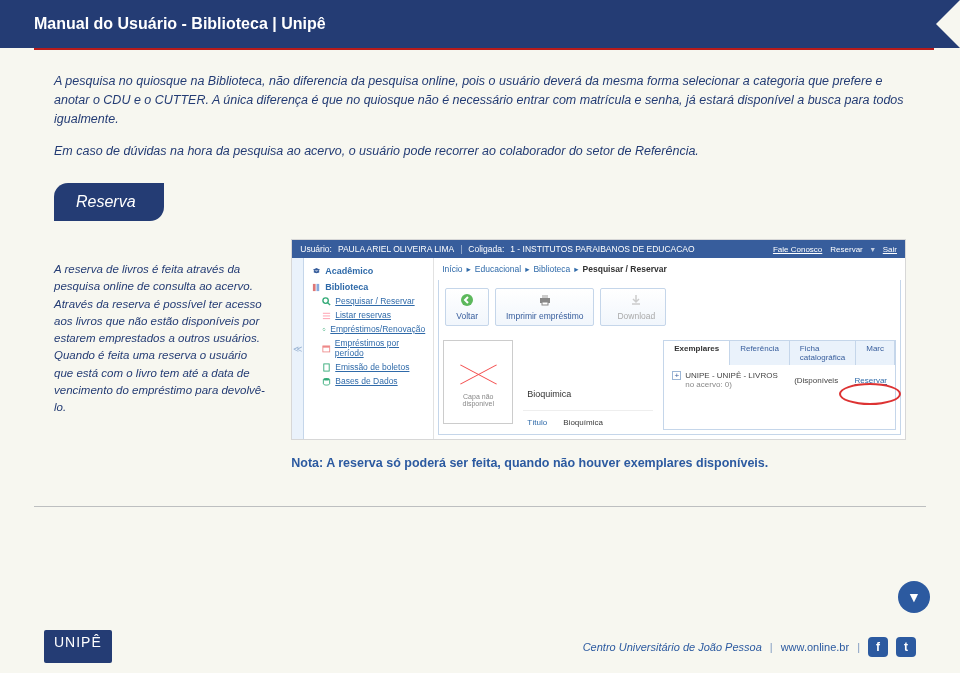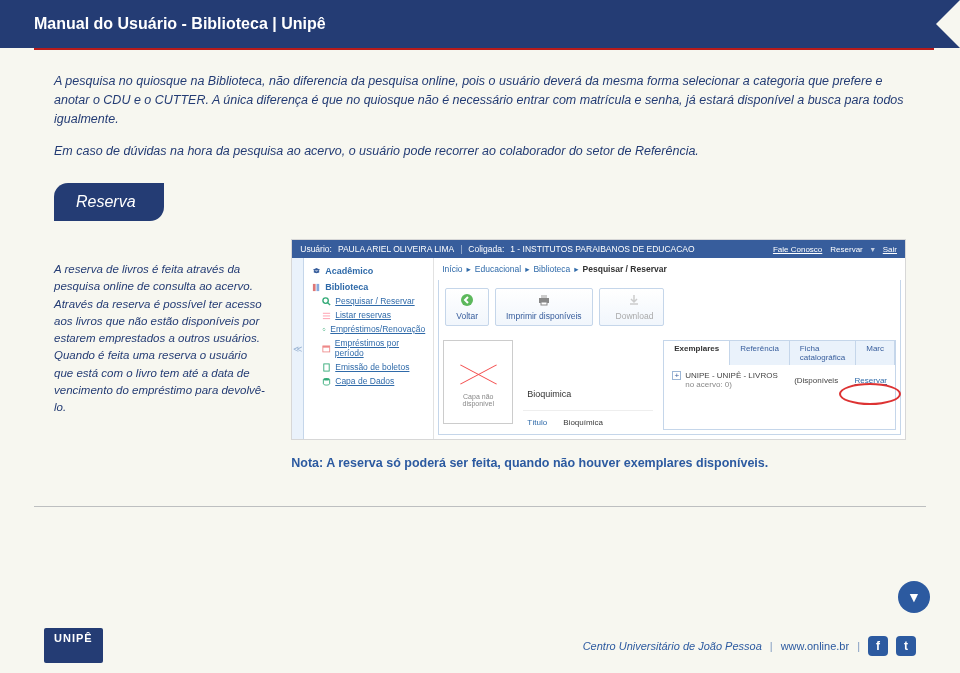--- a/index.html
+++ b/index.html
@@ -182,24 +182,24 @@
     position: absolute;
     left: 0; bottom: 10px;
     width: 100%;
     display: flex;
     align-items: center;
     padding: 0 44px;
   }
   .footer-logo {
     color: #fff;
     background: #243c74;
-    padding: 4px 10px 19px 10px;
-    font-weight: bold;
+    padding: 4px 10px 13px 10px;
+    font-weight: normal;
     letter-spacing: 1px;
-    font-size: 11px;
+    font-size: 14px;
     border-radius: 2px;
   }
   .footer-right {
     margin-left: auto;
     display: flex;
     align-items: center;
     gap: 8px;
     color: #2c5aa0;
     font-size: 11px;
   }
@@ -305,21 +305,21 @@
               <svg class="ss-sb-item-icon icon-svg" viewBox="0 0 10 10">
                   <rect x="2" y="1" width="6" height="8" fill="none" stroke="#3a7" stroke-width="1"></rect>
                 </svg>
               <span>Emissão de boletos</span>
             </div>
             <div class="ss-sb-item">
               <svg class="ss-sb-item-icon icon-svg" viewBox="0 0 10 10">
                   <ellipse cx="5" cy="2.5" rx="3.5" ry="1.5" fill="#3a7"></ellipse>
                   <path d="M1.5 2.5v5c0 .8 1.6 1.5 3.5 1.5s3.5-.7 3.5-1.5v-5" fill="none" stroke="#3a7"></path>
                 </svg>
-              <span>Capa de Dados</span>
+              <span>Bases de Dados</span>
             </div>
           </div>
           <div class="ss-main">
             <div class="ss-breadcrumb">
               <span>Início</span>
                 <span>▸</span>
               <span>Educacional</span>
                 <span>▸</span>
               <span>Biblioteca</span>
                 <span>▸</span>
@@ -333,21 +333,21 @@
                       <path d="M8 4 5 7l3 3" stroke="#fff" stroke-width="2" fill="none"></path>
                     </svg>
                   <span>Voltar</span>
                 </div>
                 <div class="ss-btn">
                   <svg width="14" height="14" viewBox="0 0 14 14">
                       <rect x="2" y="5" width="10" height="5" fill="#888"></rect>
                       <rect x="4" y="2" width="6" height="3" fill="#ccc"></rect>
                       <rect x="4" y="9" width="6" height="3" fill="#fff" stroke="#888"></rect>
                     </svg>
-                  <span>Imprimir disponíveis</span>
+                  <span>Imprimir empréstimo</span>
                 </div>
                 <div class="ss-btn disabled">
                   <svg width="14" height="14" viewBox="0 0 14 14">
                       <path d="M7 2v6M4 6l3 3 3-3M3 11h8" stroke="#ccc" stroke-width="1.5" fill="none"></path>
                     </svg>
                   <span>Download</span>
                 </div>
               </div>
               <div class="ss-underrow">
                 <div class="ss-thumb">

